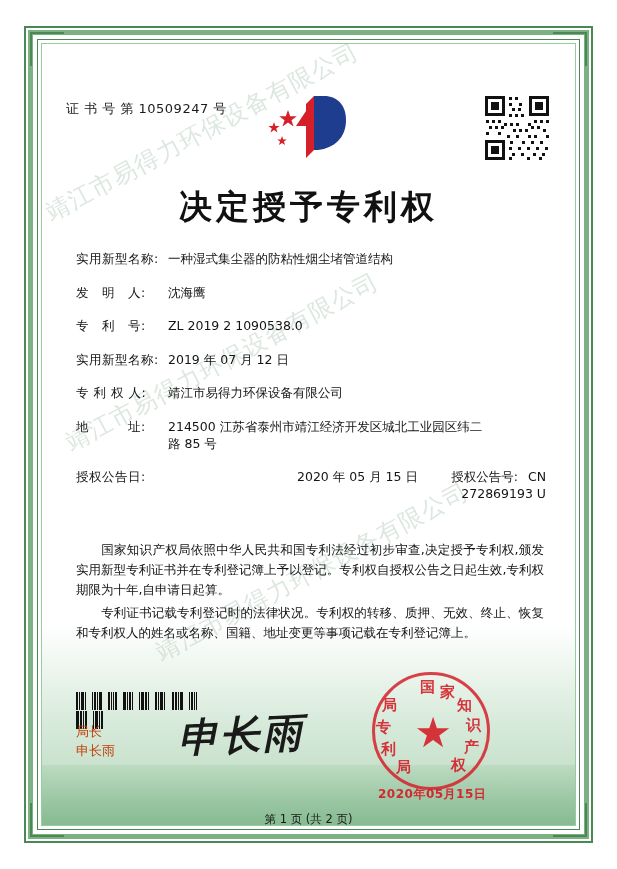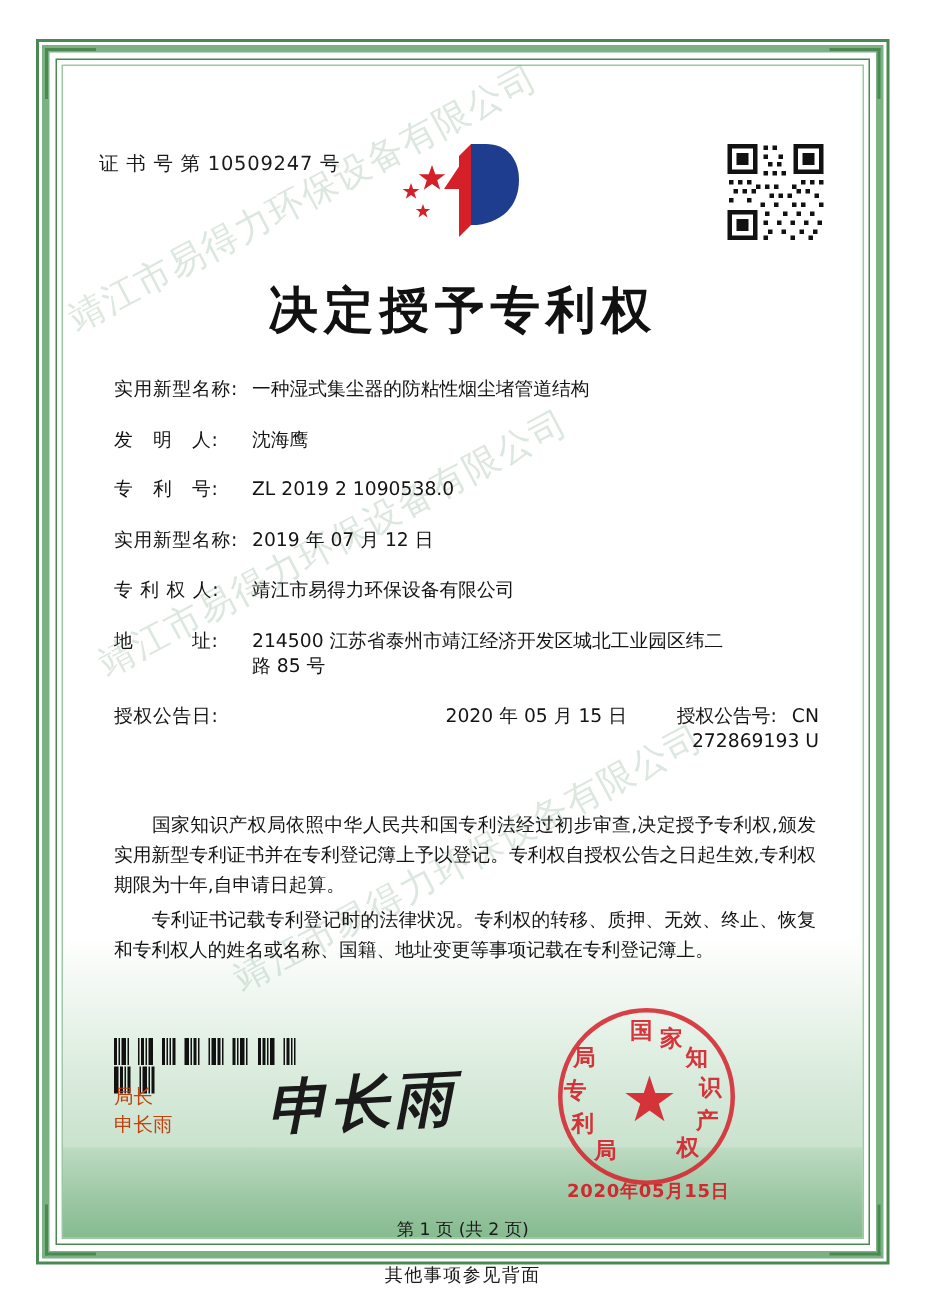--- a/index.html
+++ b/index.html
@@ -457,15 +457,14 @@
     <div class="seal-char" style="left:92px; top:66px;">产</div>
     <div class="seal-char" style="left:79px; top:84px;">权</div>
     <div class="seal-char" style="left:10px; top:24px;">局</div>
     <div class="seal-char" style="left:4px;  top:46px;">专</div>
     <div class="seal-char" style="left:9px;  top:68px;">利</div>
     <div class="seal-char" style="left:24px; top:86px;">局</div>
   </div>
   <div class="seal-date">2020年05月15日</div>
 
   <div class="page-no">第 1 页 (共 2 页)</div>
-  <div class="footnote">其他事项参见背面</div>
 
 </div>
 
 </body></html>

